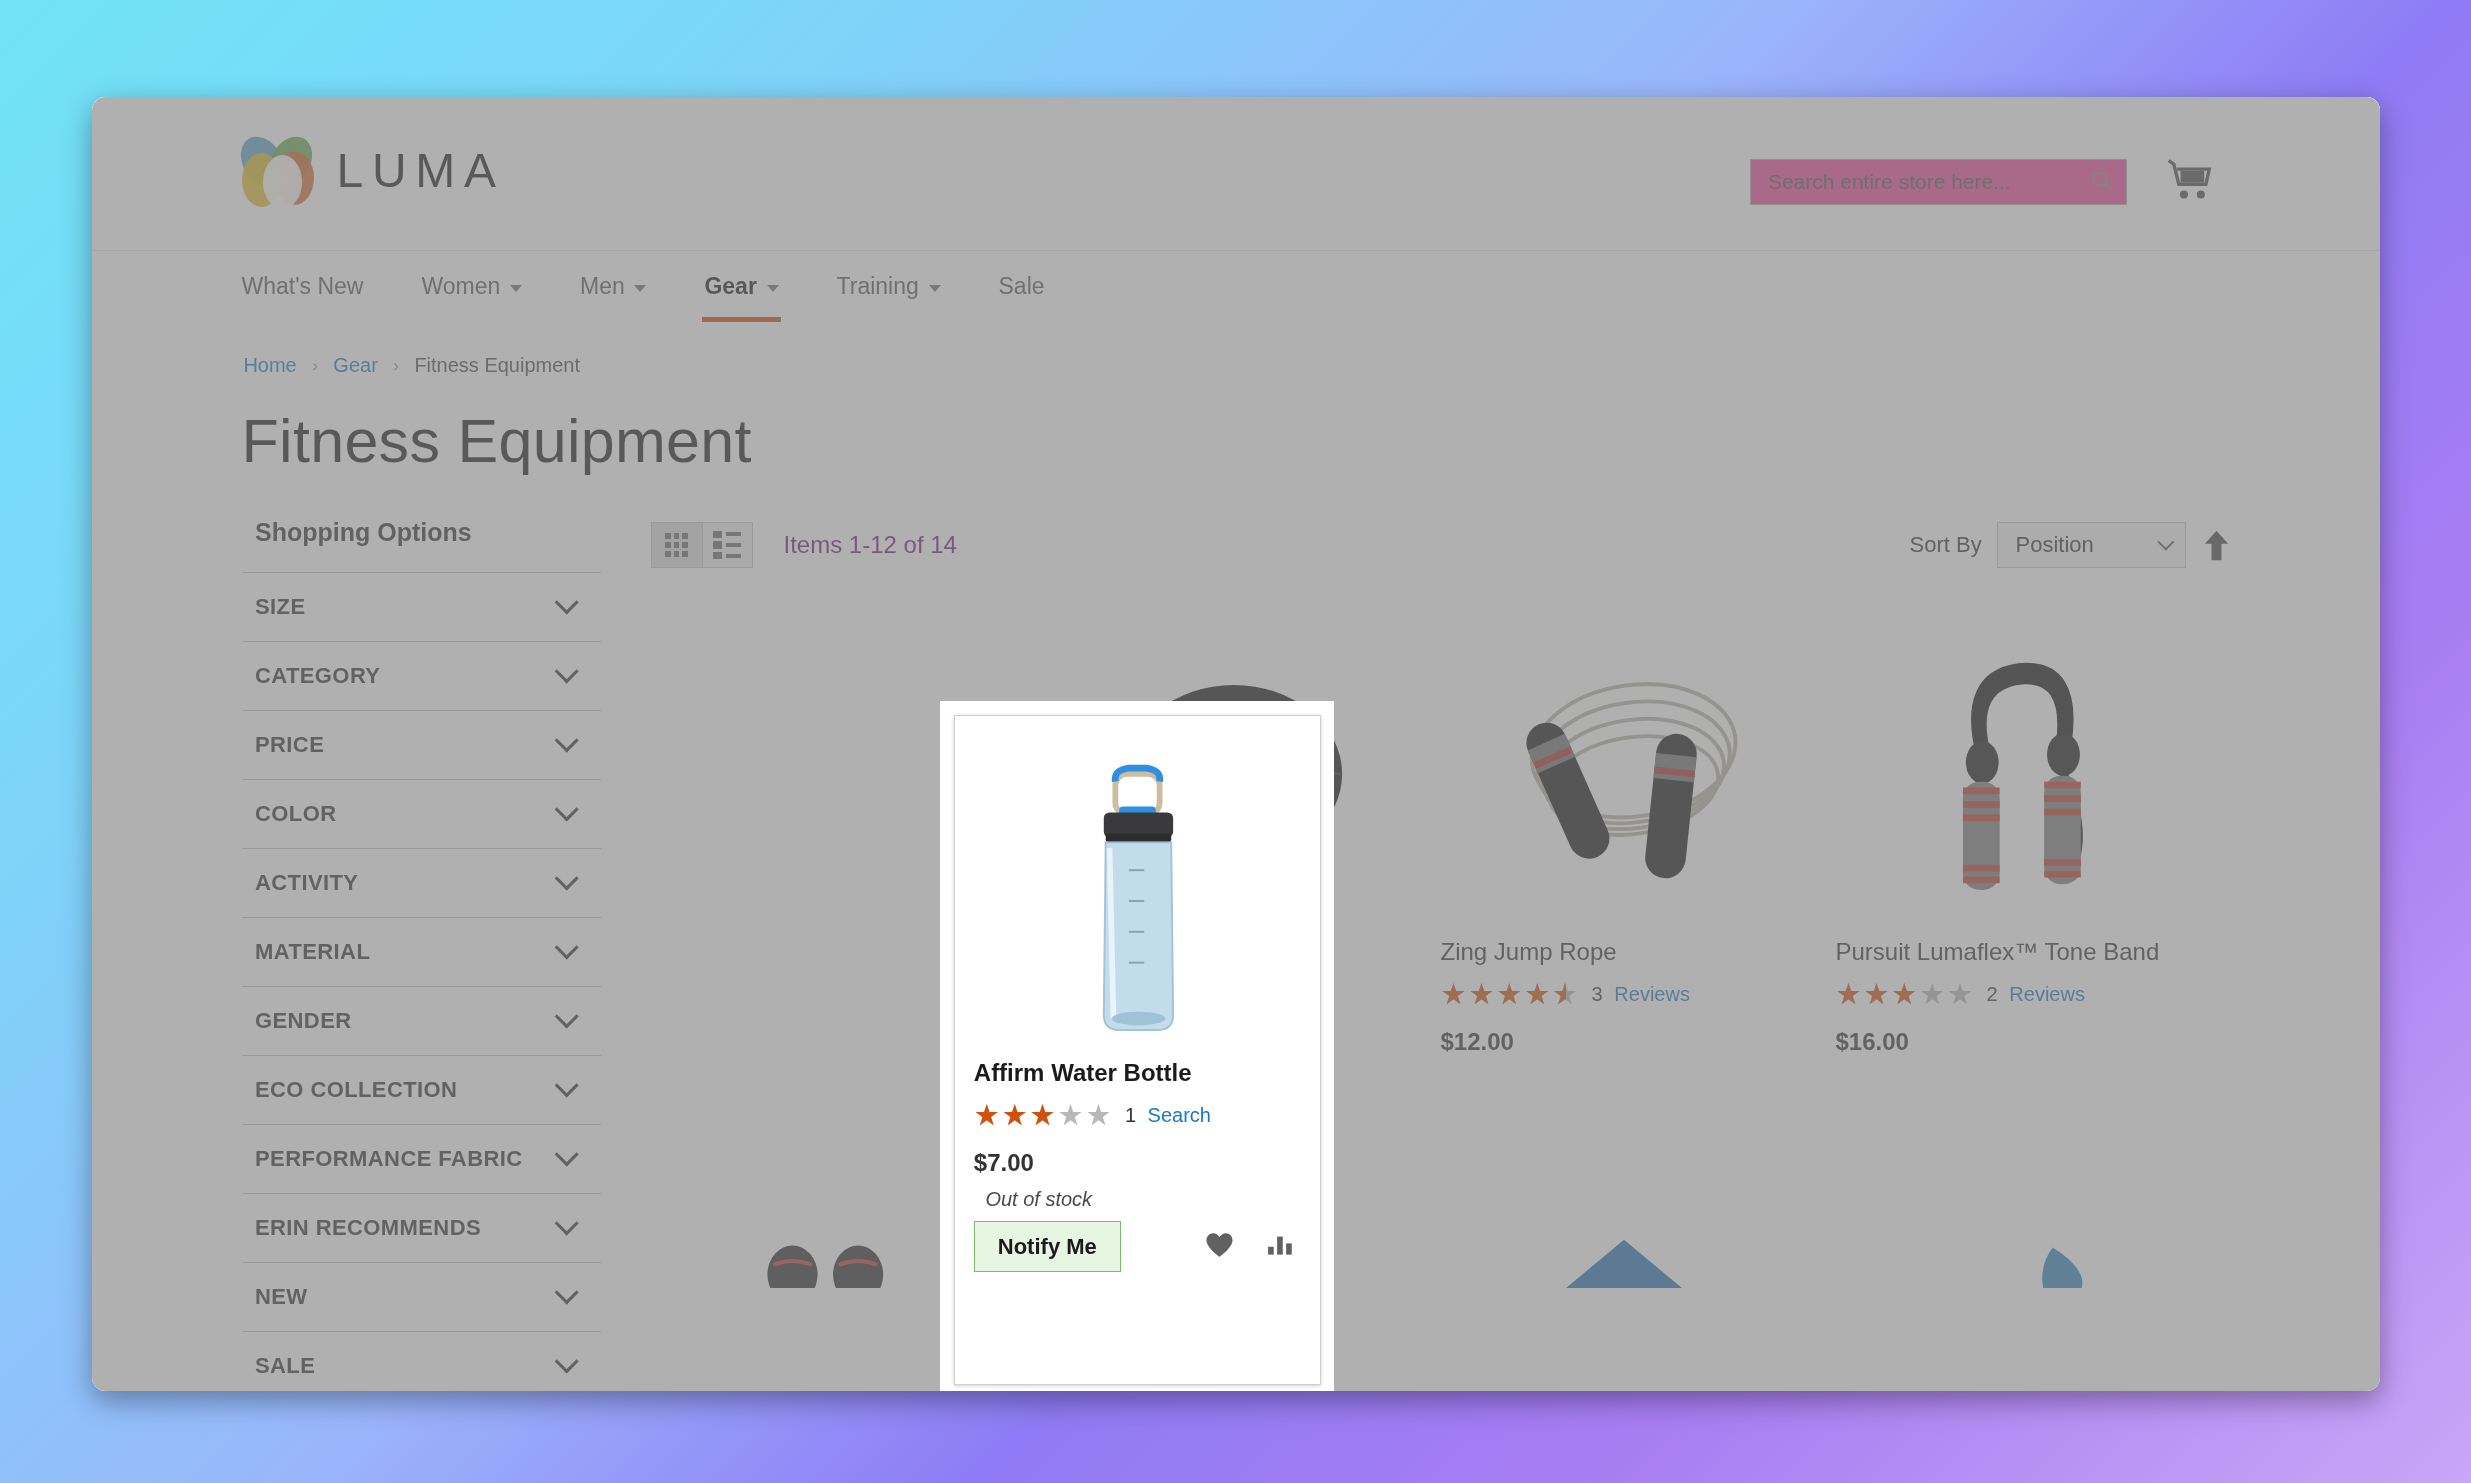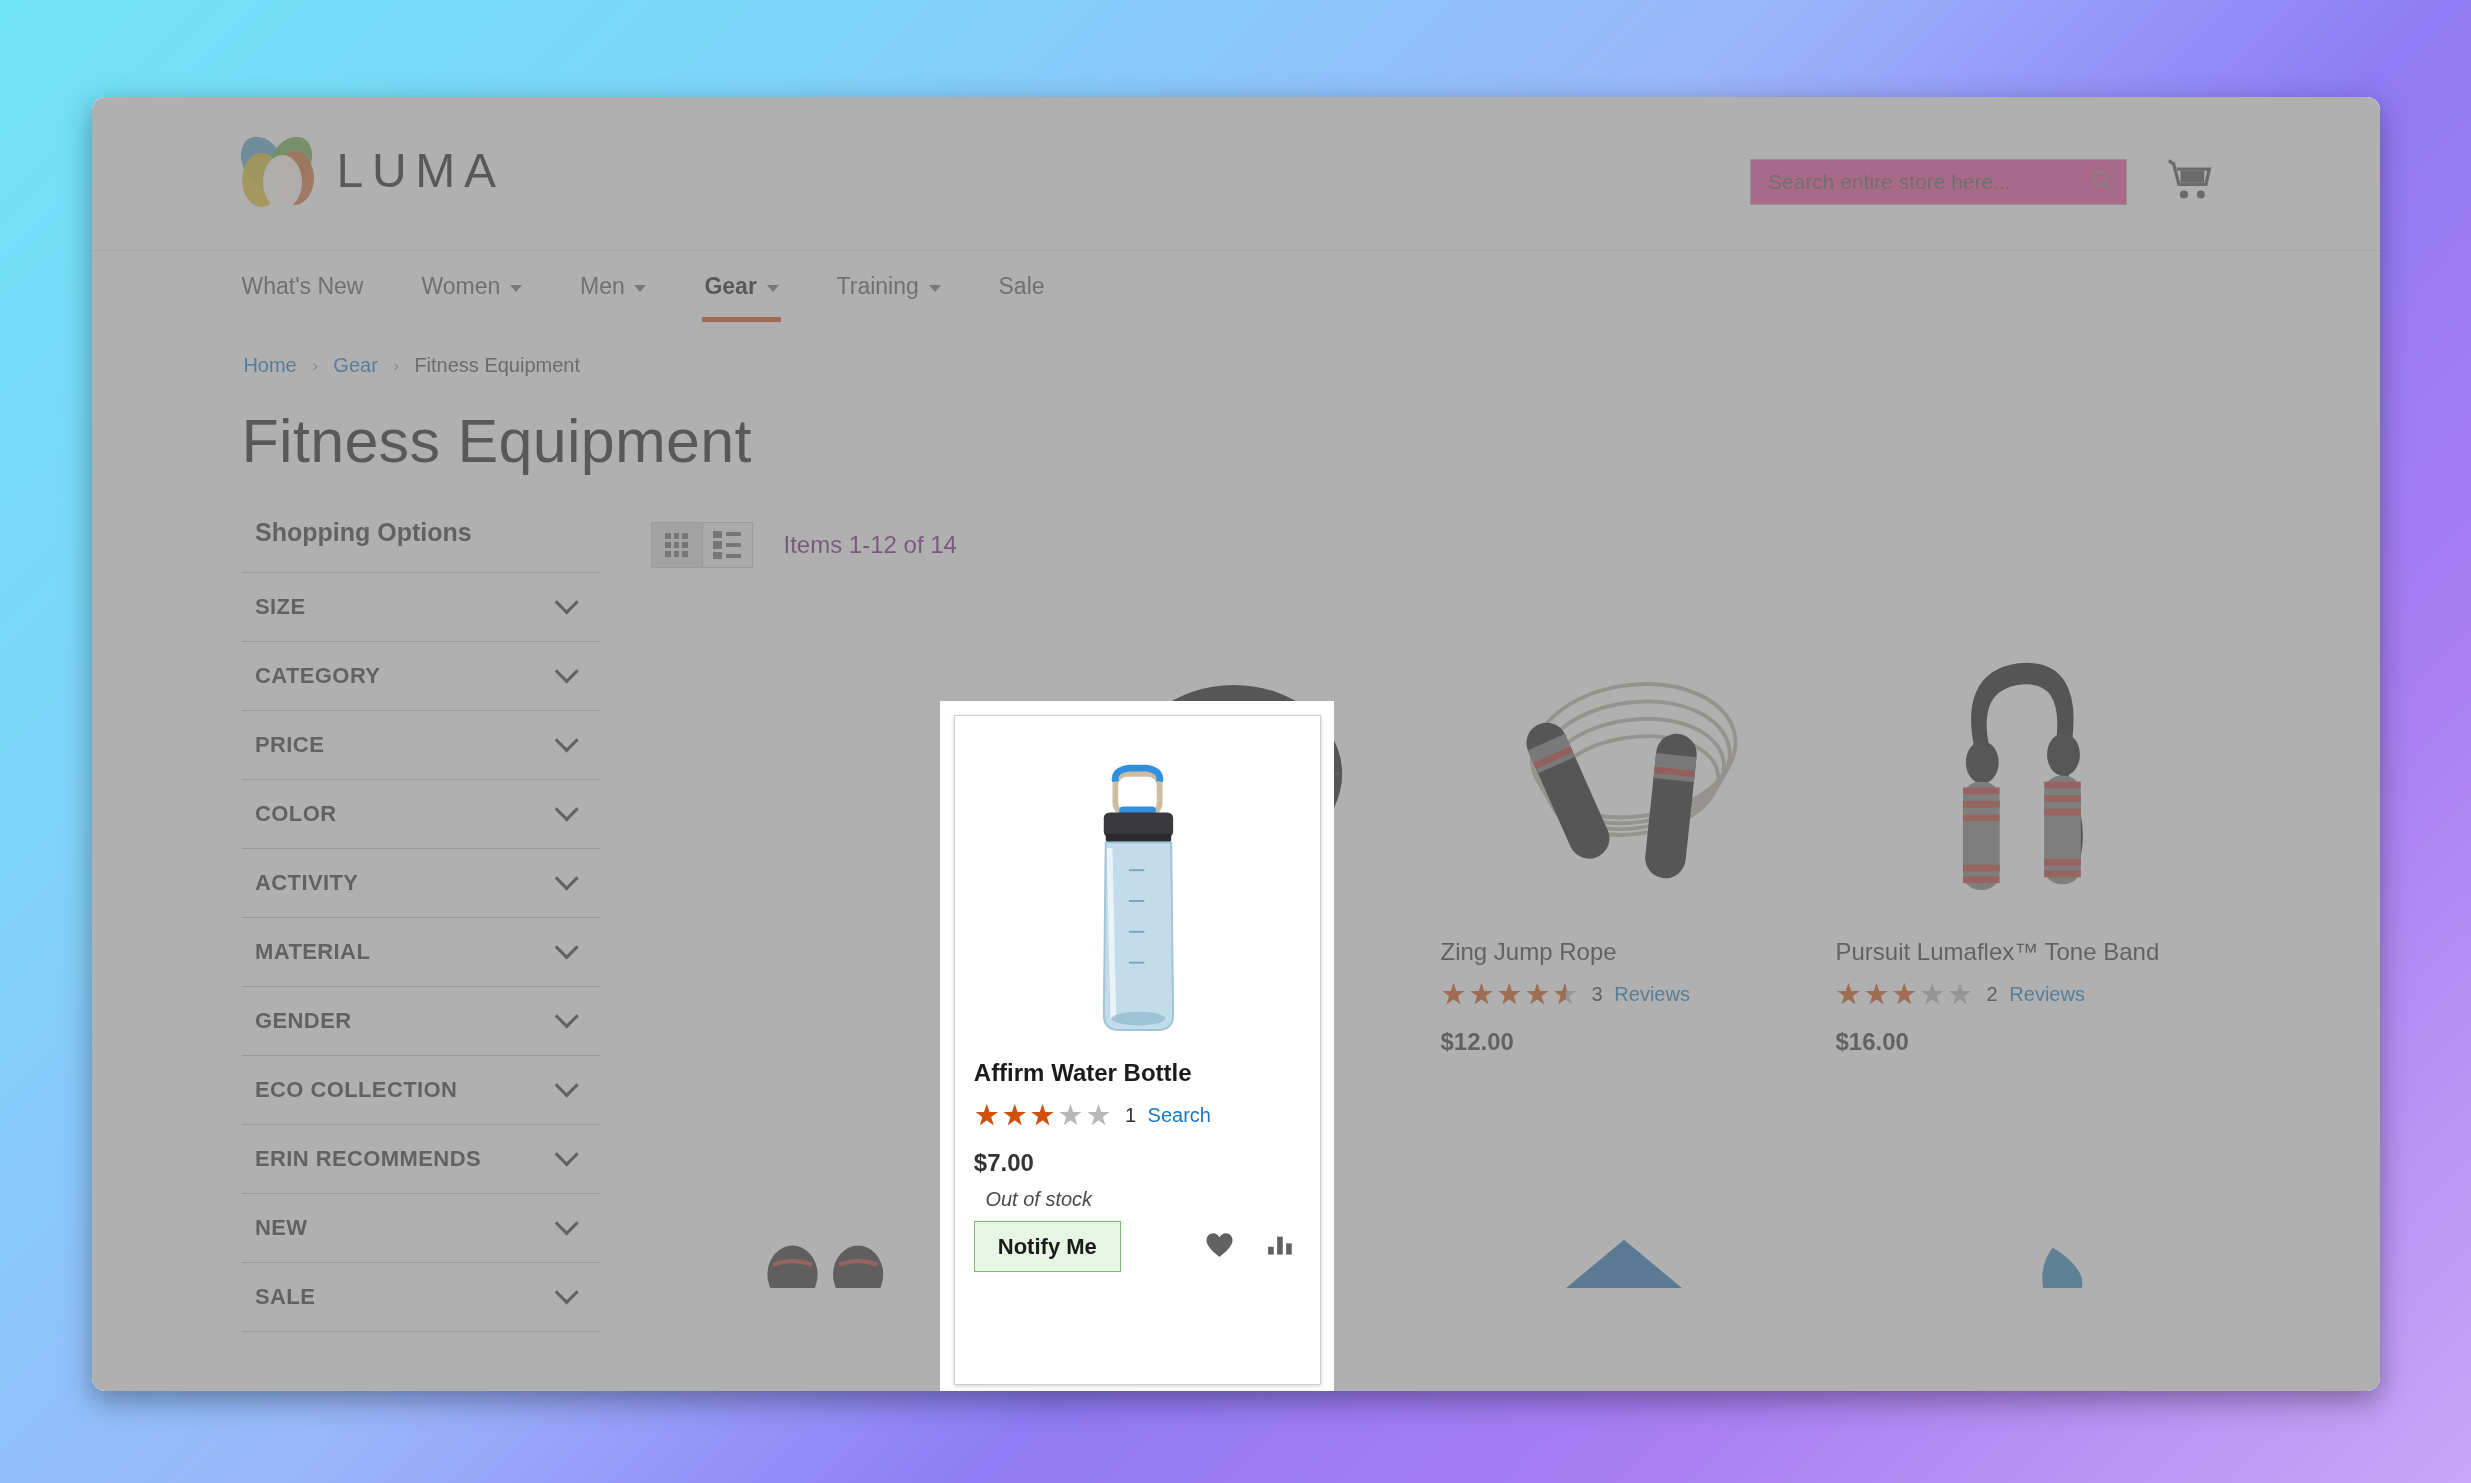--- a/index.html
+++ b/index.html
@@ -267,20 +267,24 @@
                 </div>
                 <div class="filter">
                   <span class="filter-label">GENDER</span>
                   <span class="chev"></span>
                 </div>
                 <div class="filter">
                   <span class="filter-label">ECO COLLECTION</span>
                   <span class="chev"></span>
                 </div>
                 <div class="filter">
+                  <span class="filter-label">PERFORMANCE FABRIC</span>
+                  <span class="chev"></span>
+                </div>
+                <div class="filter">
                   <span class="filter-label">ERIN RECOMMENDS</span>
                   <span class="chev"></span>
                 </div>
                 <div class="filter">
                   <span class="filter-label">NEW</span>
                   <span class="chev"></span>
                 </div>
                 <div class="filter">
                   <span class="filter-label">SALE</span>
                   <span class="chev"></span>
@@ -317,20 +321,32 @@
                       </div>
                     <div class="r">
                         <span class="sq"></span>
                         <span class="ln"></span>
                       </div>
                   </div>
                 </div>
               </div>
               <div class="toolbar-count">Items 1-12 of 14</div>
 
+              <div class="toolbar-right">
+                <span class="sort-label">Sort By</span>
+                <div class="sort-select">
+                  <span>Position</span>
+                  <span class="sel-chev"></span>
+                </div>
+                <div class="sort-dir">
+                  <svg width="29" height="33" viewBox="0 0 16 20" fill="#444">
+                    <path d="M8 1 L15 9 L11 9 L11 19 L5 19 L5 9 L1 9 Z"></path>
+                  </svg>
+                </div>
+              </div>
             </div>
 
             <div class="grid" id="product-grid">
                 <div class="prod">
                   <div class="prod-img"></div>
                 </div>
                 <div class="prod">
                   <div class="prod-img">
                     <svg width="290" height="290" viewBox="0 0 300 300">
                       <ellipse cx="155" cy="152" rx="112" ry="92" fill="#141414"></ellipse>

